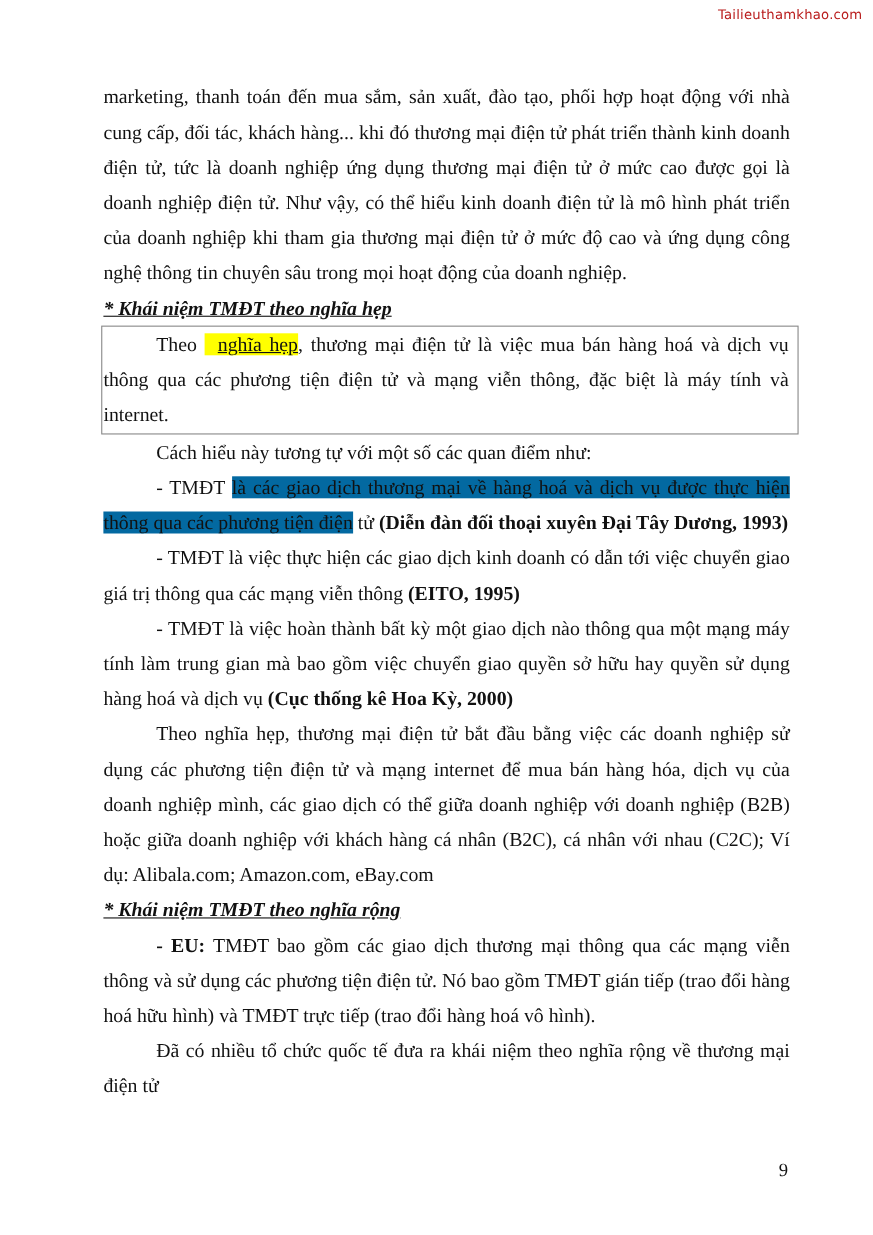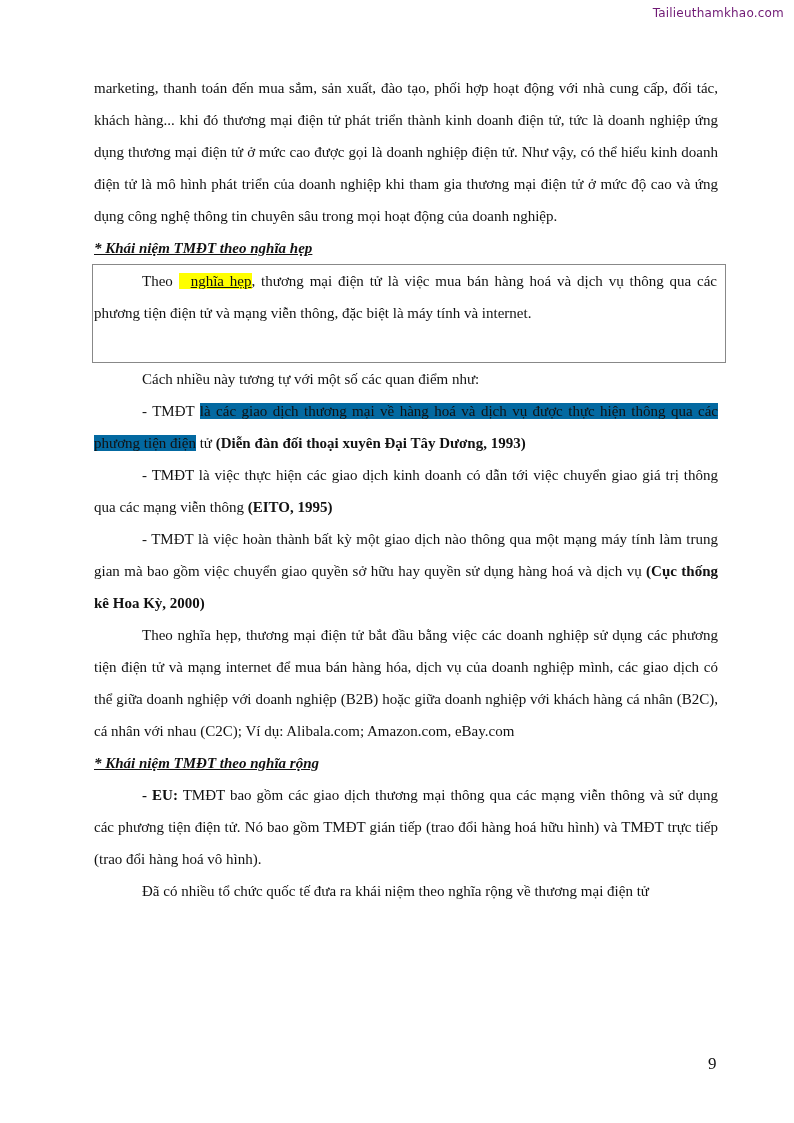--- a/index.html
+++ b/index.html
@@ -1,26 +1,26 @@
 <!DOCTYPE html>
 <html><head>
   <meta charset="utf-8">
   <style>
     html, body { margin: 0; padding: 0; background: #ffffff; }
     body { width: 794px; height: 1123px; position: relative; overflow: hidden; }
     .page { position: absolute; left: 0; top: 0; width: 794px; height: 1123px; background: #fff; }
     .watermark {
       position: absolute; right: 10px; top: 6px;
-      font-family: "DejaVu Sans", sans-serif; font-size: 12px; color: #701a75;
+      font-family: "DejaVu Sans", sans-serif; font-size: 12px; color: #b91c1c;
       letter-spacing: 0.2px;
       text-align: center;
     }
     .body-text {
       position: absolute; left: 94px; width: 624px; top: 72px;
-      font-family: "Liberation Serif", serif; font-size: 15px; color: #111;
+      font-family: "Liberation Serif", serif; font-size: 18px; color: #111;
       line-height: 32px;
     }
     p { margin: 0; text-align: justify; }
     .indent { text-indent: 48px; }
     .heading { font-weight: bold; font-style: italic; text-decoration: underline; }
     .boxed {
       border: 1px solid #888;
       margin-left: -2px; margin-right: -8px;
       padding: 0 8px 0 1px;
       height: 99px; box-sizing: border-box;
@@ -41,21 +41,21 @@
 
   <div class="body-text">
     <p>marketing, thanh toán đến mua sắm, sản xuất, đào tạo, phối hợp hoạt động với nhà cung cấp, đối tác, khách hàng... khi đó thương mại điện tử phát triển thành kinh doanh điện tử, tức là doanh nghiệp ứng dụng thương mại điện tử ở mức cao được gọi là doanh nghiệp điện tử. Như vậy, có thể hiểu kinh doanh điện tử là mô hình phát triển của doanh nghiệp khi tham gia thương mại điện tử ở mức độ cao và ứng dụng công nghệ thông tin chuyên sâu trong mọi hoạt động của doanh nghiệp.</p>
 
     <p class="heading">* Khái niệm TMĐT theo nghĩa hẹp</p>
 
     <div class="boxed">
       <p class="indent"><span>Theo </span><span class="hl-u">nghĩa hẹp</span><span>, thương mại điện tử là việc mua bán hàng hoá và dịch vụ thông qua các phương tiện điện tử và mạng viễn thông, đặc biệt là máy tính và internet.</span></p>
     </div>
 
-    <p class="indent">Cách nhiều này tương tự với một số các quan điểm như:</p>
+    <p class="indent">Cách hiểu này tương tự với một số các quan điểm như:</p>
 
     <p class="indent"><span>- TMĐT </span><span class="hl">là các giao dịch thương mại về hàng hoá và dịch vụ được thực hiện thông qua các phương tiện điện</span><span> tử </span><b>(Diễn đàn đối thoại xuyên Đại Tây Dương, 1993)</b></p>
 
     <p class="indent"><span>- TMĐT là việc thực hiện các giao dịch kinh doanh có dẫn tới việc chuyển giao giá trị thông qua các mạng viễn thông </span><b>(EITO, 1995)</b></p>
 
     <p class="indent"><span>- TMĐT là việc hoàn thành bất kỳ một giao dịch nào thông qua một mạng máy tính làm trung gian mà bao gồm việc chuyển giao quyền sở hữu hay quyền sử dụng hàng hoá và dịch vụ </span><b>(Cục thống kê Hoa Kỳ, 2000)</b></p>
 
     <p class="indent">Theo nghĩa hẹp, thương mại điện tử bắt đầu bằng việc các doanh nghiệp sử dụng các phương tiện điện tử và mạng internet để mua bán hàng hóa, dịch vụ của doanh nghiệp mình, các giao dịch có thể giữa doanh nghiệp với doanh nghiệp (B2B) hoặc giữa doanh nghiệp với khách hàng cá nhân (B2C), cá nhân với nhau (C2C); Ví dụ: Alibala.com; Amazon.com, eBay.com</p>
 
     <p class="heading">* Khái niệm TMĐT theo nghĩa rộng</p>

